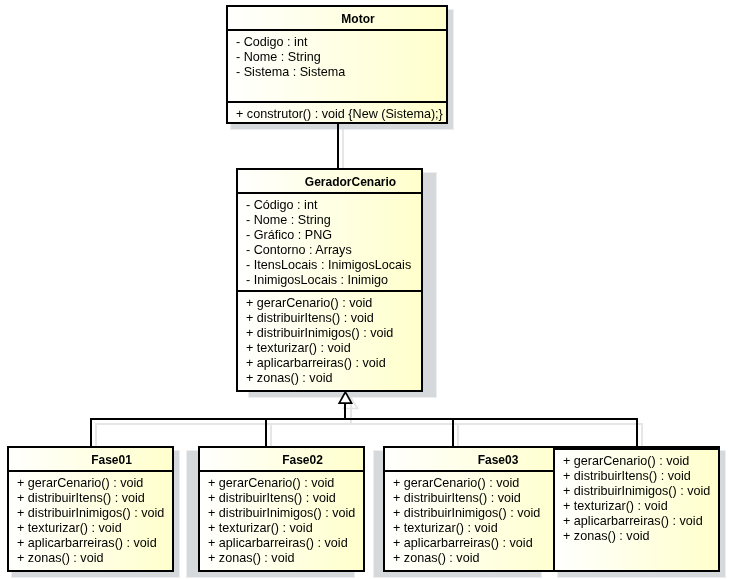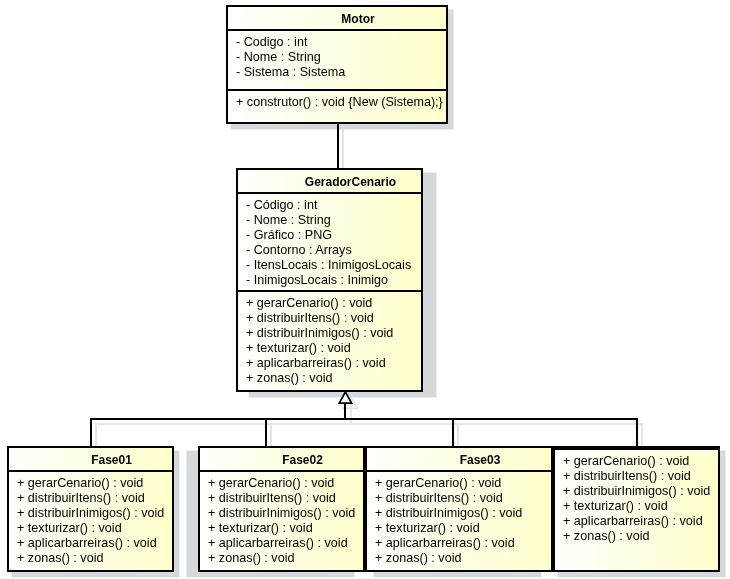--- a/index.html
+++ b/index.html
@@ -36,21 +36,21 @@
       <path d="M458 424 L458 451"></path>
       <path d="M642 424 L642 451"></path>
       <path d="M95 424 L643 424"></path>
     </g>
     <path d="M350.5 397 L343.5 408.5 L357.5 408.5 Z" fill="none" stroke="#e6e6e6" stroke-width="1.7"></path>
   </svg>
 
   <div class="box-shadow" style="left:231px;top:10px;width:222px;height:119px;"></div>
   <div class="uml-class" id="cls-motor" style="left:226px;top:5px;width:222px;height:119px;">
     <div class="cls-title">Motor</div>
-    <div class="cls-sec" style="height:60px">
+    <div class="cls-sec" style="height:72px">
       <div class="cls-line">- Codigo : int</div>
       <div class="cls-line">- Nome : String</div>
       <div class="cls-line">- Sistema : Sistema</div>
     </div>
     <div class="cls-sec">
       <div class="cls-line">+ construtor() : void {New (Sistema);}</div>
     </div>
   </div>
 
   <div class="box-shadow" style="left:249px;top:173px;width:187px;height:224px;"></div>
@@ -94,21 +94,21 @@
       <div class="cls-line">+ gerarCenario() : void</div>
       <div class="cls-line">+ distribuirItens() : void</div>
       <div class="cls-line">+ distribuirInimigos() : void</div>
       <div class="cls-line">+ texturizar() : void</div>
       <div class="cls-line">+ aplicarbarreiras() : void</div>
       <div class="cls-line">+ zonas() : void</div>
     </div>
   </div>
 
   <div class="box-shadow" style="left:374px;top:451px;width:167px;height:126px;"></div>
-  <div class="uml-class" id="cls-fase03" style="left:365px;top:446px;width:188px;height:126px;">
+  <div class="uml-class" id="cls-fase03" style="left:383px;top:446px;width:188px;height:126px;">
     <div class="cls-title">Fase03</div>
     <div class="cls-sec">
       <div class="cls-line">+ gerarCenario() : void</div>
       <div class="cls-line">+ distribuirItens() : void</div>
       <div class="cls-line">+ distribuirInimigos() : void</div>
       <div class="cls-line">+ texturizar() : void</div>
       <div class="cls-line">+ aplicarbarreiras() : void</div>
       <div class="cls-line">+ zonas() : void</div>
     </div>
   </div>

